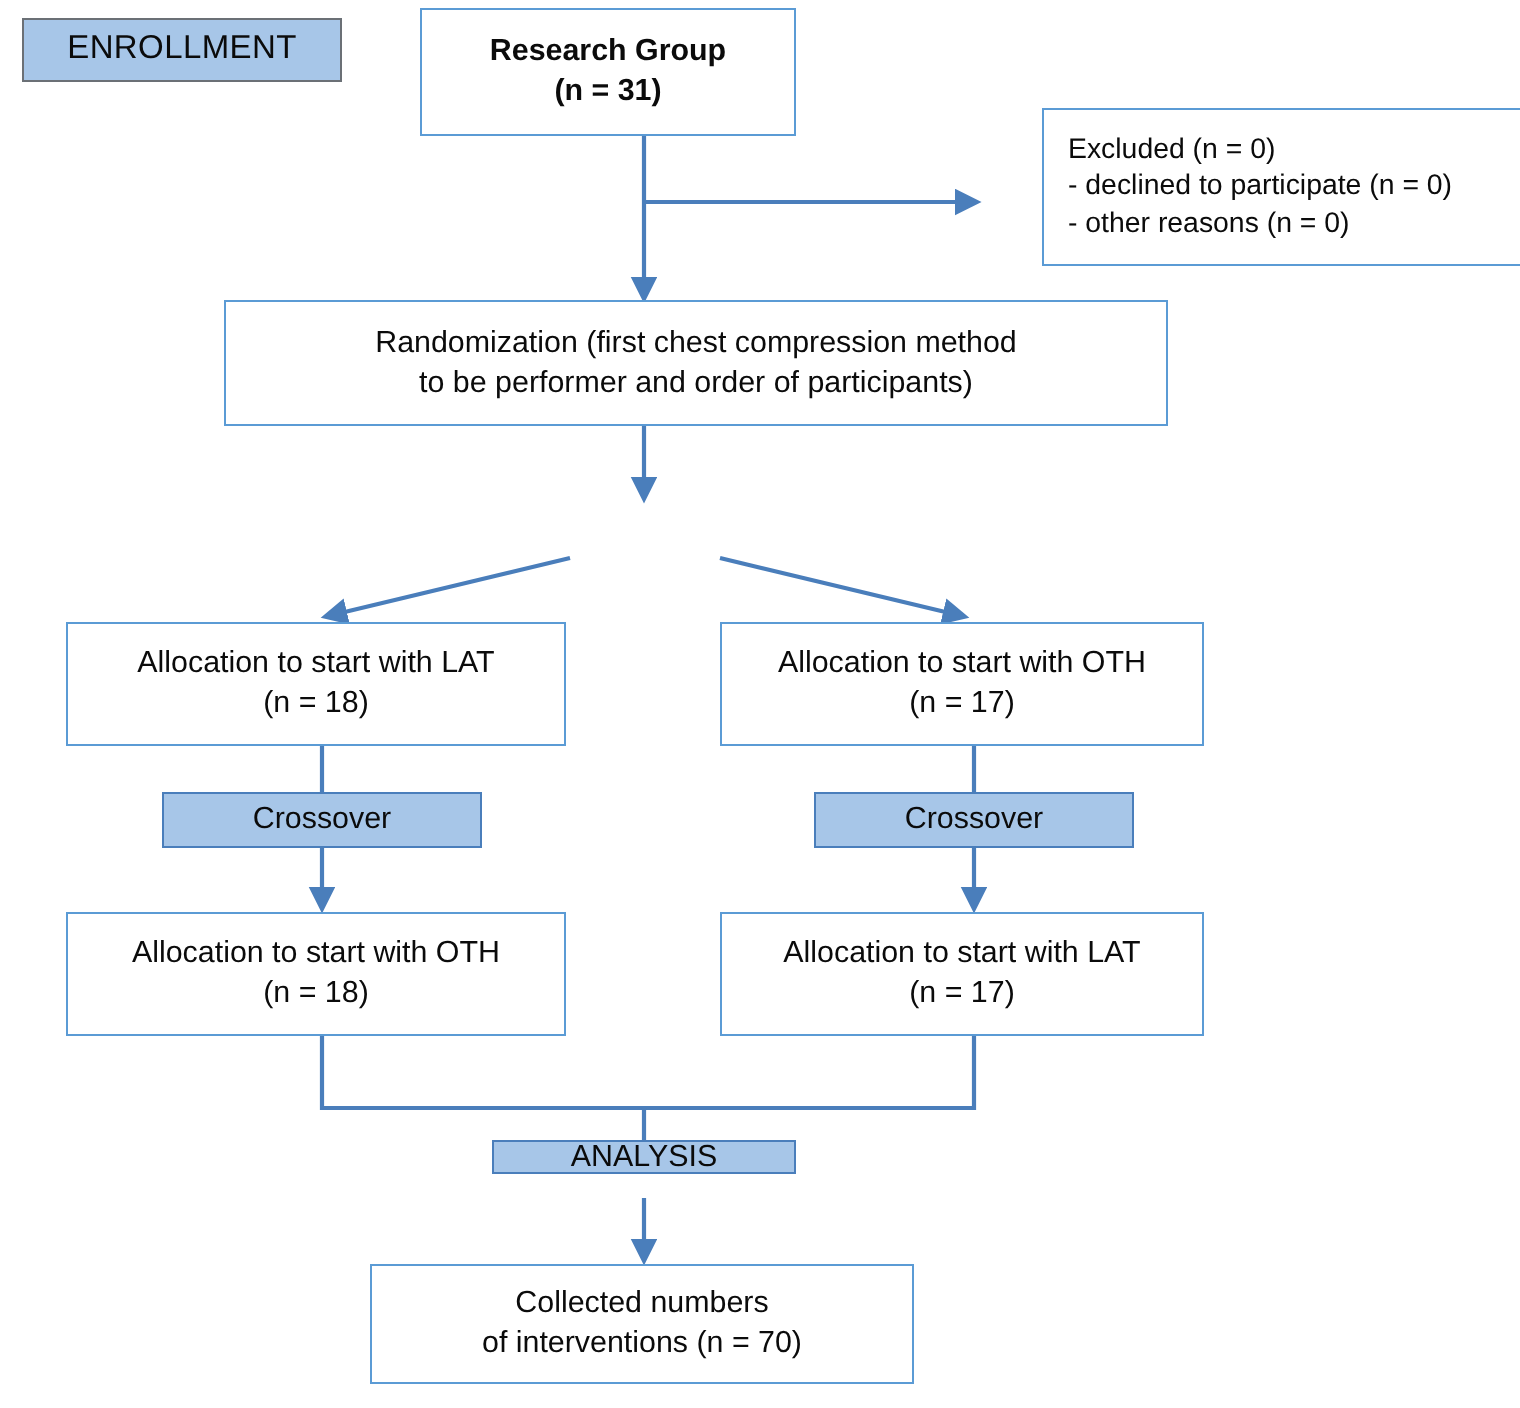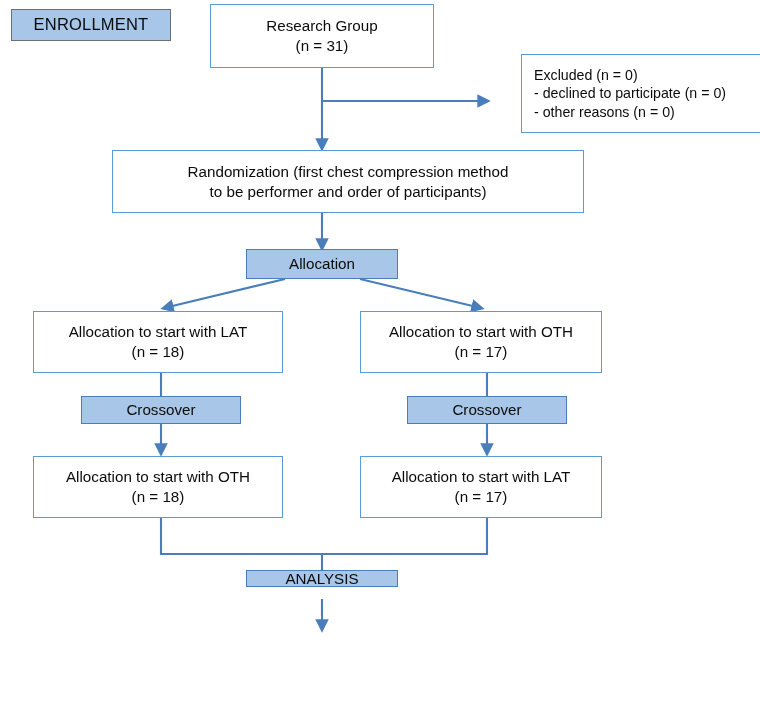--- a/index.html
+++ b/index.html
@@ -102,39 +102,36 @@
       <line x1="322" y1="554" x2="322" y2="570"></line>
 
       <line x1="322" y1="599" x2="322" y2="629" marker-end="url(#arrow)"></line>
     </g>
   </svg>
 
   <div class="node banner legend" style="left:11px; top:9px; width:160px; height:32px;">
     <span class="label-text">ENROLLMENT</span>
   </div>
 
-  <div class="node box" style="left:210px; top:4px; width:224px; height:64px;">
+  <div class="node box" style="left:210px; top:4px; width:188px; height:64px;font-weight:bold;">
     <span class="label-text">Research Group
 (n = 31)</span>
   </div>
 
   <div class="node box left-align" style="left:497px; top:54px; width:254px; height:79px;margin-left:24px;">
     <span class="label-text">Excluded (n = 0)
 - declined to participate (n = 0)
 - other reasons (n = 0)</span>
   </div>
 
   <div class="node box" style="left:112px; top:150px; width:472px; height:63px;">
     <span class="label-text">Randomization (first chest compression method
 to be performer and order of participants)</span>
   </div>
 
-  <div class="node banner" style="left:246px; top:249px; width:152px; height:30px;">
-    <span class="label-text">Allocation</span>
-  </div>
 
   <div class="node box" style="left:33px; top:311px; width:250px; height:62px;">
     <span class="label-text">Allocation to start with LAT
 (n = 18)</span>
   </div>
 
   <div class="node box" style="left:360px; top:311px; width:242px; height:62px;">
     <span class="label-text">Allocation to start with OTH
 (n = 17)</span>
   </div>
@@ -154,14 +151,18 @@
 
   <div class="node box" style="left:360px; top:456px; width:242px; height:62px;">
     <span class="label-text">Allocation to start with LAT
 (n = 17)</span>
   </div>
 
   <div class="node banner" style="left:246px; top:570px; width:152px; height:17px;">
     <span class="label-text">ANALYSIS</span>
   </div>
 
+  <div class="node box" style="left:185px; top:632px; width:272px; height:60px;">
+    <span class="label-text">Collected numbers
+of interventions (n = 70)</span>
+  </div>
 
 </div>
 
 </body></html>

